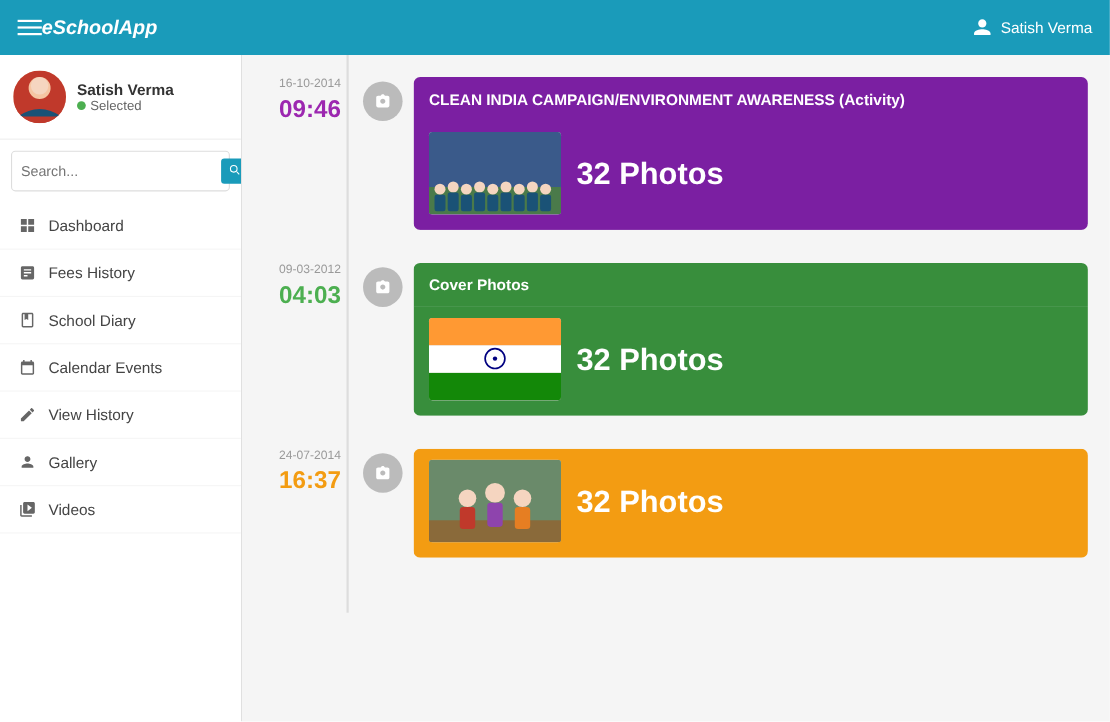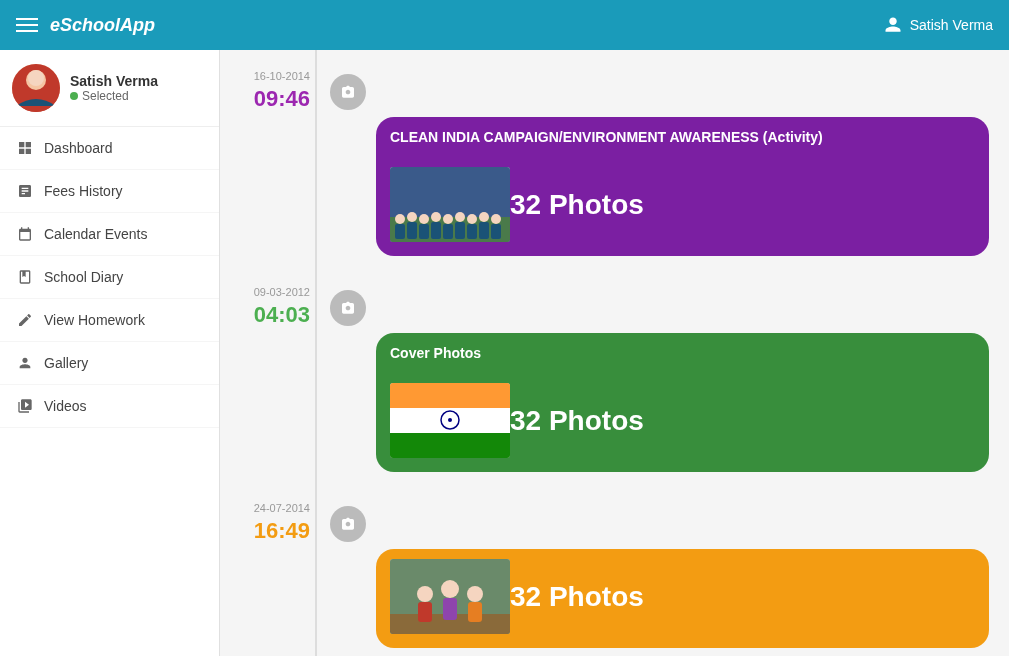--- a/index.html
+++ b/index.html
@@ -8,21 +8,21 @@
     
     .header {
       background-color: #1a9bba;
       height: 50px;
       display: flex;
       align-items: center;
       justify-content: space-between;
       padding: 0 16px;
       flex-shrink: 0;
     }
-    .header-left { display: flex; align-items: center; gap: 12px; }
+    .header-left { display: flex; align-items: center; }
     .hamburger { display: flex; flex-direction: column; gap: 4px; cursor: pointer; }
     .hamburger span { width: 22px; height: 2px; background: white; display: block; }
     .app-title { color: white; font-size: 18px; font-style: italic; font-weight: bold; }
     .header-user { display: flex; align-items: center; gap: 8px; color: white; font-size: 14px; }
 
     
     .main-layout { display: flex; flex: 1; overflow: hidden; }
 
     
     .sidebar {
@@ -149,34 +149,34 @@
       flex-shrink: 0;
       margin: 0 10px;
       margin-top: 4px;
       z-index: 1;
       color: white;
       font-size: 16px;
     }
 
     .timeline-card {
       flex: 1;
-      border-radius: 18px;
+      border-radius: 6px;
       overflow: hidden;
-      margin-top: 47px;
     }
 
     .card-header {
       padding: 12px 14px;
       color: white;
       font-size: 14px;
       font-weight: bold;
     }
     .card-body {
       display: flex;
       align-items: center;
+      gap: 14px;
       padding: 10px 14px 14px;
       color: white;
     }
     .card-thumb {
       width: 120px;
       height: 75px;
       object-fit: cover;
       border-radius: 3px;
       background: #ccc;
       flex-shrink: 0;
@@ -235,60 +235,68 @@
       </div>
       <div class="profile-info">
         <span class="profile-name">Satish Verma</span>
         <div class="profile-status">
           <div class="status-dot"></div>
           <span>Selected</span>
         </div>
       </div>
     </div>
 
+    <div class="search-box">
+      <input type="text" placeholder="Search..." style="">
+      <button class="search-icon-btn">
+        <svg width="12" height="12" viewBox="0 0 24 24" fill="white">
+          <path d="M21 21l-4.35-4.35M17 11A6 6 0 1 1 5 11a6 6 0 0 1 12 0z" stroke="white" stroke-width="2" fill="none"></path>
+        </svg>
+      </button>
+    </div>
 
     <div class="nav-item">
       <div class="nav-icon">
         <svg width="16" height="16" viewBox="0 0 24 24" fill="#666">
             <path d="M3 3h8v8H3zm10 0h8v8h-8zM3 13h8v8H3zm10 0h8v8h-8z"></path>
           </svg>
       </div>
       <span>Dashboard</span>
     </div>
     <div class="nav-item">
       <div class="nav-icon">
         <svg width="16" height="16" viewBox="0 0 24 24" fill="#666">
             <path d="M19 3H5c-1.1 0-2 .9-2 2v14c0 1.1.9 2 2 2h14c1.1 0 2-.9 2-2V5c0-1.1-.9-2-2-2zm-7 14H7v-2h5v2zm5-4H7v-2h10v2zm0-4H7V7h10v2z"></path>
           </svg>
       </div>
       <span>Fees History</span>
     </div>
     <div class="nav-item">
       <div class="nav-icon">
         <svg width="16" height="16" viewBox="0 0 24 24" fill="#666">
+            <path d="M18 2H6c-1.1 0-2 .9-2 2v16c0 1.1.9 2 2 2h12c1.1 0 2-.9 2-2V4c0-1.1-.9-2-2-2zm0 18H6V4h2v8l2.5-1.5L13 12V4h5v16z"></path>
+          </svg>
+      </div>
+      <span>School Diary</span>
+    </div>
+    <div class="nav-item">
+      <div class="nav-icon">
+        <svg width="16" height="16" viewBox="0 0 24 24" fill="#666">
             <path d="M19 4h-1V2h-2v2H8V2H6v2H5C3.9 4 3 4.9 3 6v14c0 1.1.9 2 2 2h14c1.1 0 2-.9 2-2V6c0-1.1-.9-2-2-2zm0 16H5V9h14v11z"></path>
           </svg>
       </div>
       <span>Calendar Events</span>
     </div>
     <div class="nav-item">
       <div class="nav-icon">
         <svg width="16" height="16" viewBox="0 0 24 24" fill="#666">
-            <path d="M18 2H6c-1.1 0-2 .9-2 2v16c0 1.1.9 2 2 2h12c1.1 0 2-.9 2-2V4c0-1.1-.9-2-2-2zm0 18H6V4h2v8l2.5-1.5L13 12V4h5v16z"></path>
-          </svg>
-      </div>
-      <span>School Diary</span>
-    </div>
-    <div class="nav-item">
-      <div class="nav-icon">
-        <svg width="16" height="16" viewBox="0 0 24 24" fill="#666">
             <path d="M3 17.25V21h3.75L17.81 9.94l-3.75-3.75L3 17.25zM20.71 7.04c.39-.39.39-1.02 0-1.41l-2.34-2.34c-.39-.39-1.02-.39-1.41 0l-1.83 1.83 3.75 3.75 1.83-1.83z"></path>
           </svg>
       </div>
-      <span>View Homework</span>
+      <span>View History</span>
     </div>
     <div class="nav-item">
       <div class="nav-icon">
         <svg width="16" height="16" viewBox="0 0 24 24" fill="#666">
             <path d="M12 12c-2.2 0-4-1.8-4-4s1.8-4 4-4 4 1.8 4 4-1.8 4-4 4zm0 2c2.7 0 8 1.3 8 4v2H4v-2c0-2.7 5.3-4 8-4z"></path>
             <circle cx="12" cy="8" r="3"></circle>
           </svg>
       </div>
       <span>Gallery</span>
     </div>
@@ -379,21 +387,21 @@
               </svg>
             </div>
             <span class="card-photos">32 Photos</span>
           </div>
         </div>
       </div>
 
       <div class="timeline-item timeline-item-3">
         <div class="timeline-time">
           <div class="timeline-date">24-07-2014</div>
-          <div class="timeline-hour">16:49</div>
+          <div class="timeline-hour">16:37</div>
         </div>
         <div class="timeline-circle">
           <svg width="16" height="16" viewBox="0 0 24 24" fill="white">
             <path d="M12 15.5c-1.9 0-3.5-1.6-3.5-3.5S10.1 8.5 12 8.5s3.5 1.6 3.5 3.5-1.6 3.5-3.5 3.5zm6.5-11H15l-1.8-2h-2.4L9 4.5H5.5C4.1 4.5 3 5.6 3 7v11c0 1.4 1.1 2.5 2.5 2.5h13c1.4 0 2.5-1.1 2.5-2.5V7c0-1.4-1.1-2.5-2.5-2.5z"></path>
           </svg>
         </div>
         <div class="timeline-card">
           <div class="card-body orange">
             <div class="card-thumb">
 

